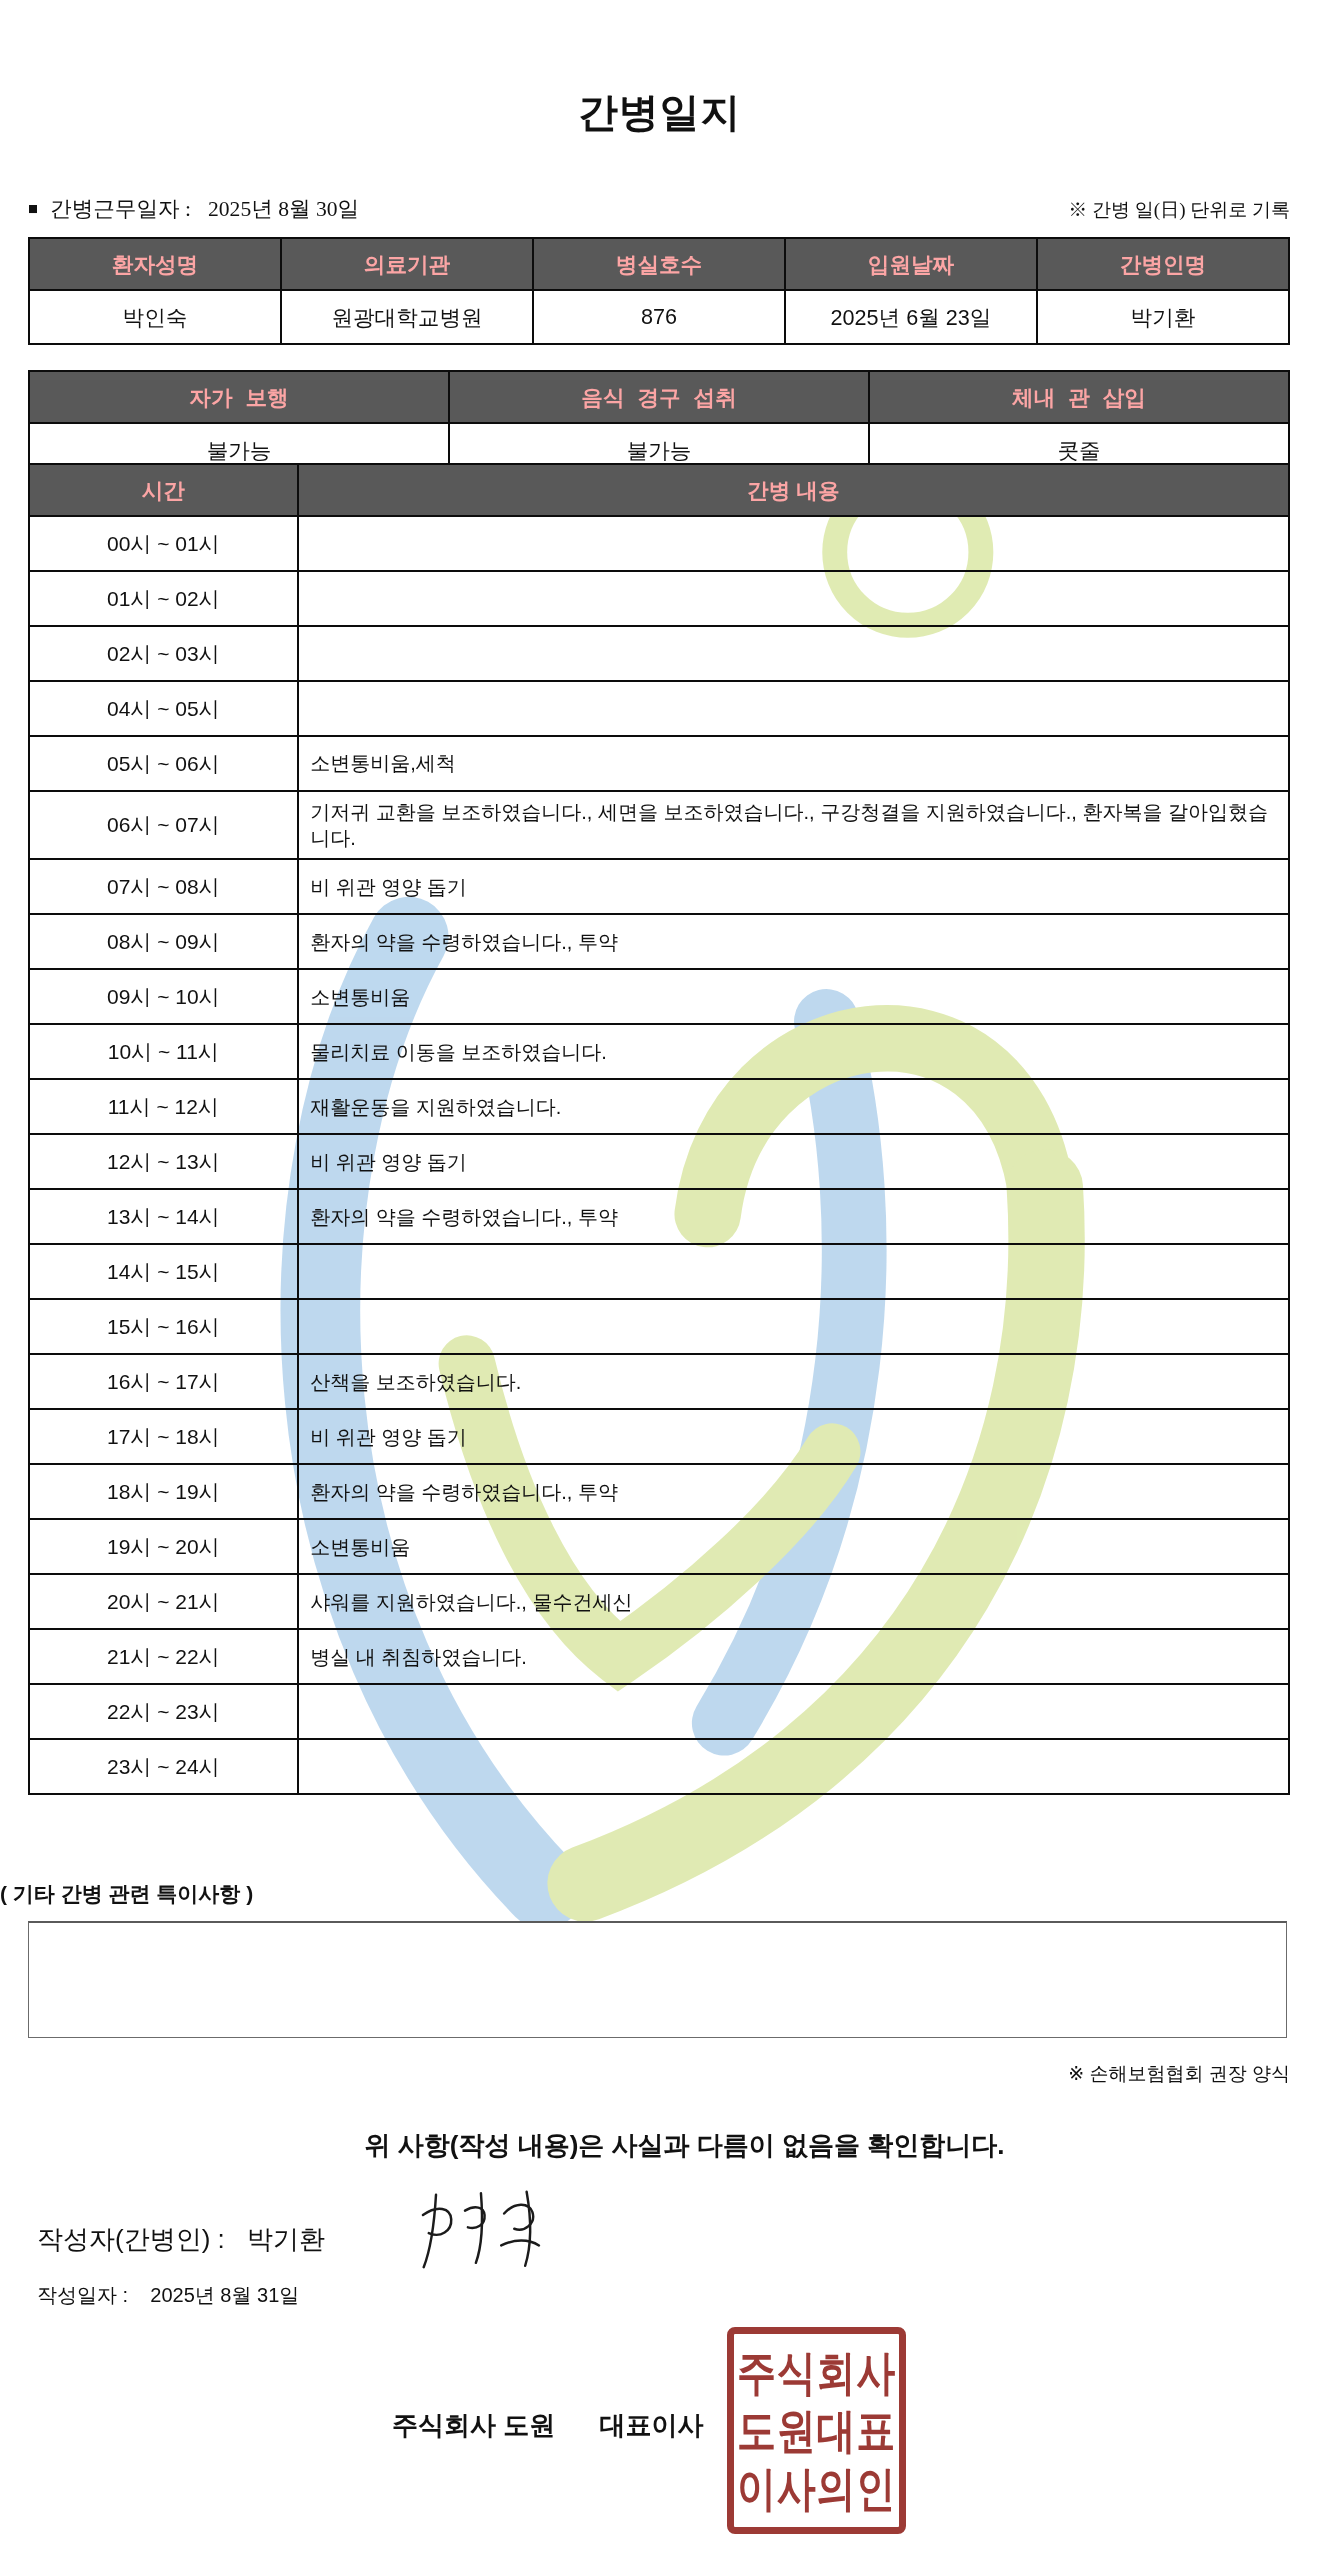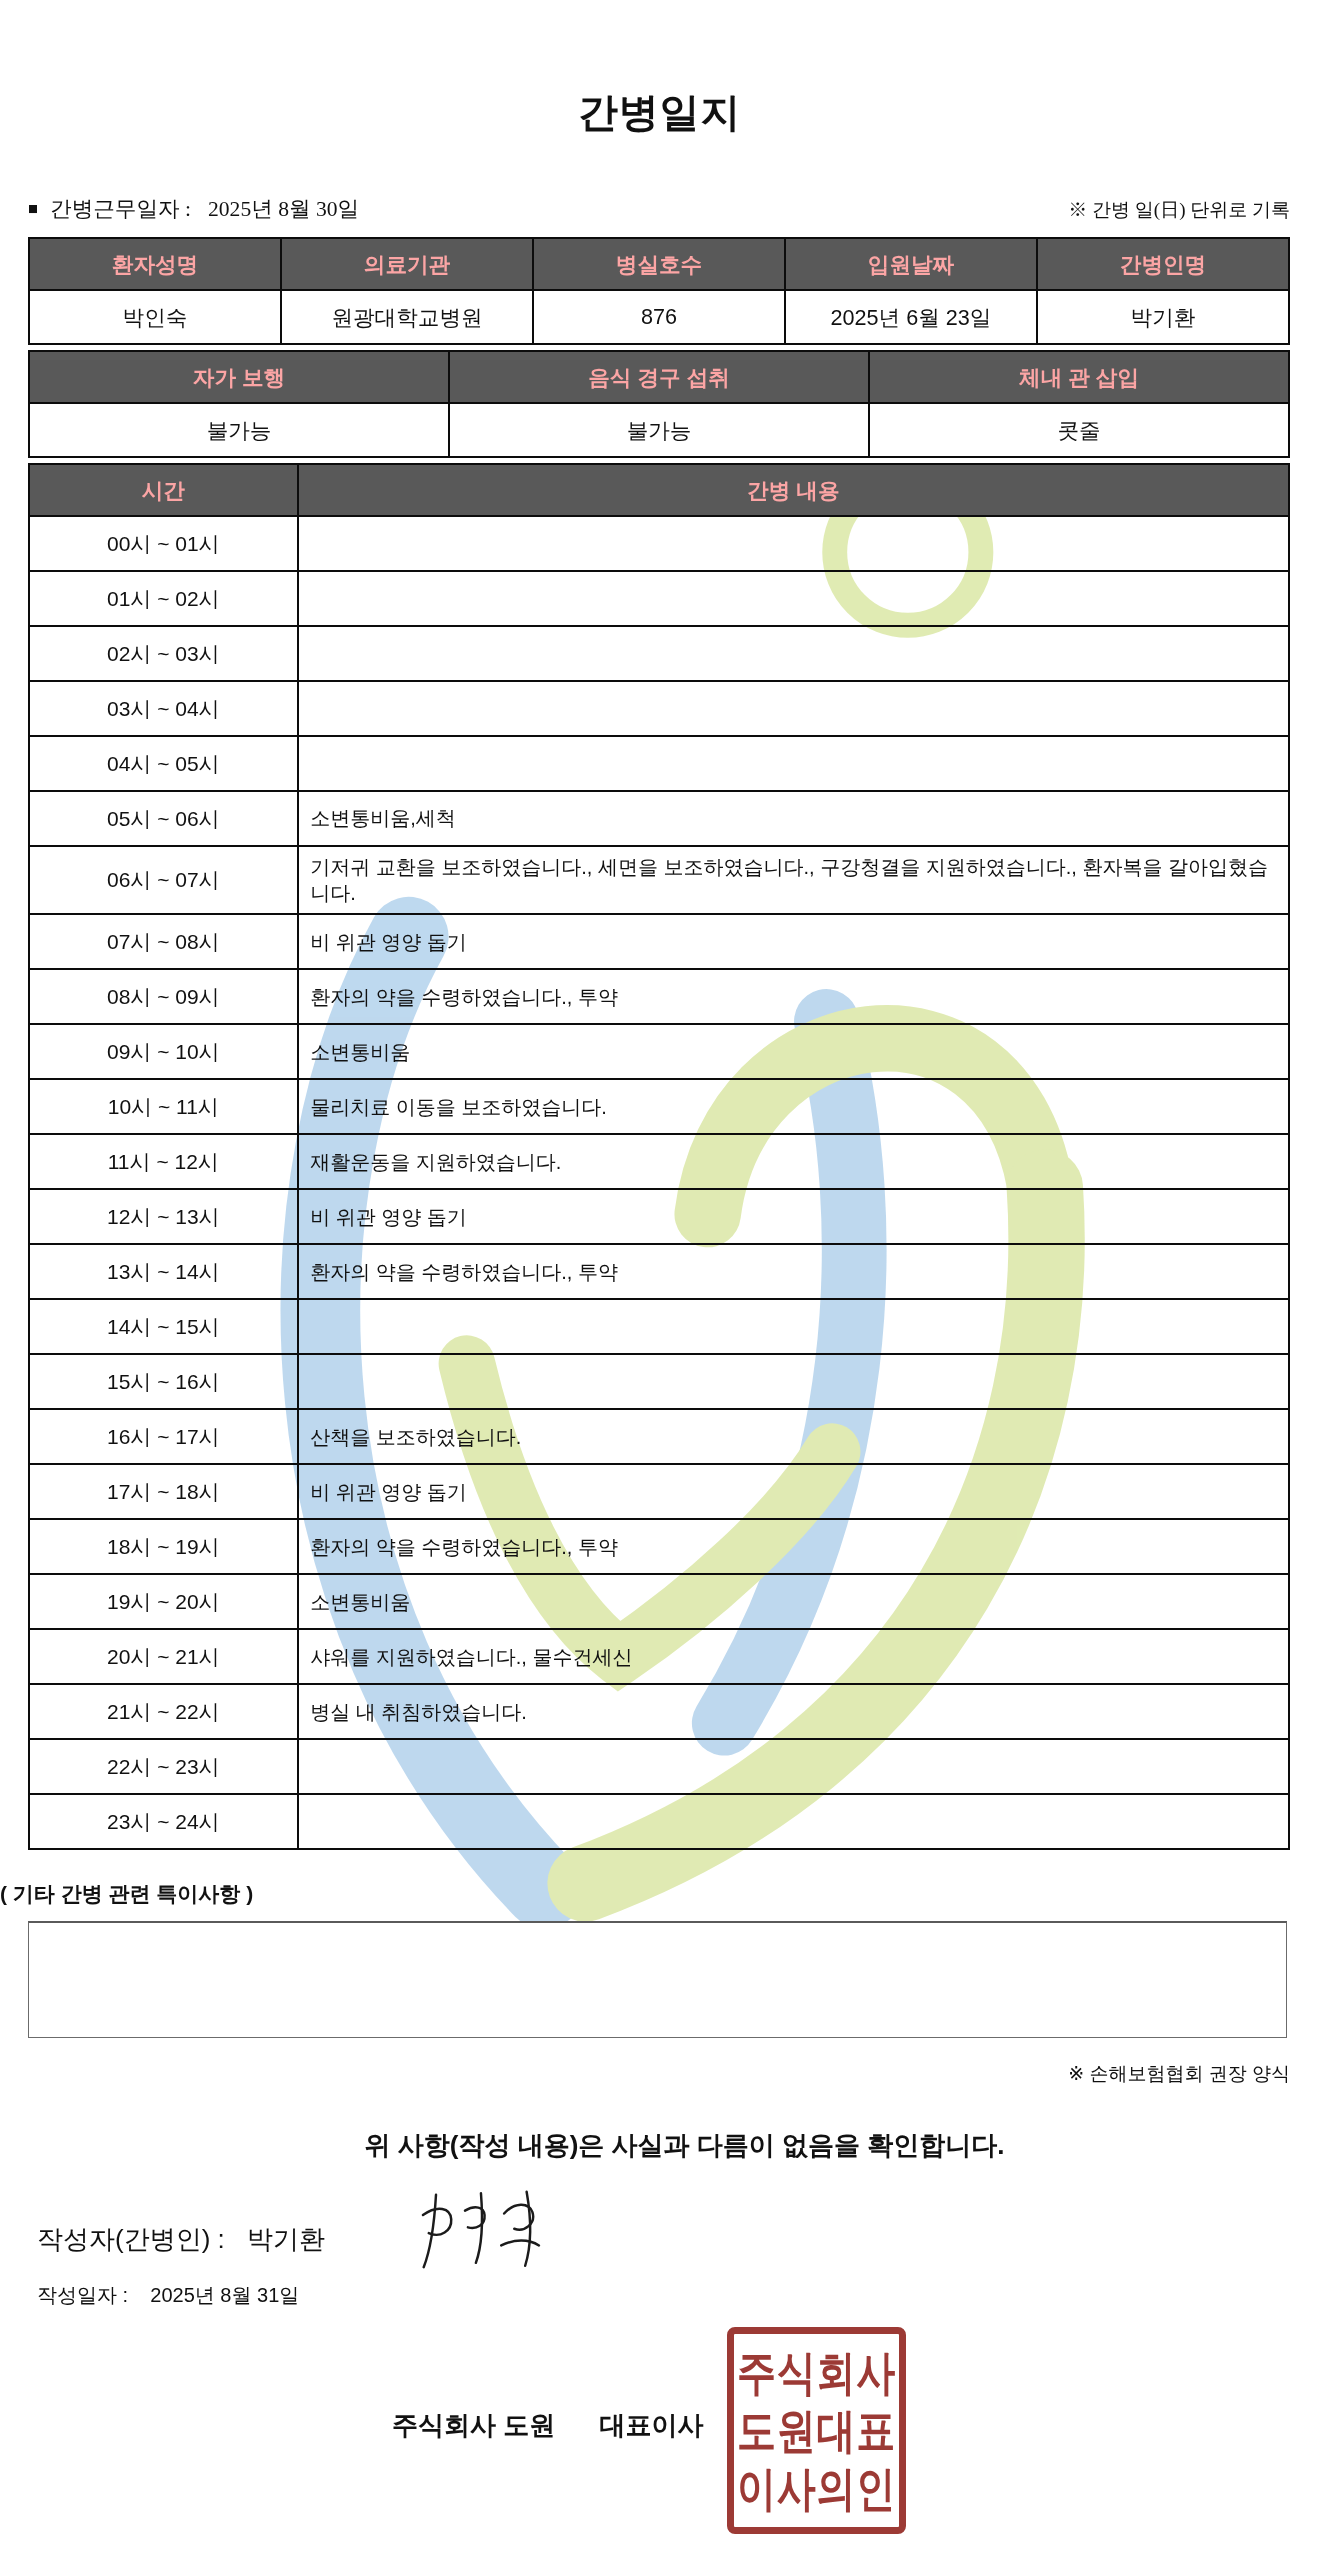--- a/index.html
+++ b/index.html
@@ -14,21 +14,21 @@
   .meta-row{top:194px;left:28px;width:1262px;display:flex;justify-content:space-between;align-items:flex-end;font-family:Liberation Serif, serif;}
   .meta-left{font-size:21.6px;font-weight:500;}
   .meta-left .sq{font-size:16.6px;margin-right:6.6px;position:relative;top:-1.7px;}
   .meta-right{font-size:19px;font-weight:500;}
   
   table{border-collapse:collapse;width:1262px;table-layout:fixed;background:transparent;}
   td{border:2.5px solid #0c0c0c;text-align:center;vertical-align:middle;background:transparent;overflow:hidden;}
   td.hd{background:#595959;color:#fca5a5;font-weight:700;font-size:21.6px;height:48px;}
   td.val{font-size:21.6px;height:50px;}
   .tbl1{top:237px;left:28px;}
-  .tbl2{top:350px;left:28px;}
+  .tbl2{top:370px;left:28px;font-family:Liberation Mono, monospace;}
   .tbl3{top:463px;left:28px;}
   .tbl3 td.time{font-size:21px;height:51px;width:21%;}
   .tbl3 td.cont{font-size:20px;text-align:left;padding:6.6px 16.6px 6.6px 11.6px;line-height:26.6px;}
   
   .notes-title{top:1880px;left:0;width:1319px;text-align:left;font-size:21px;font-weight:700;}
   .notes-box{top:1921px;left:28px;width:1259px;height:117px;border:1.7px solid #6b6b6b;border-top:2.5px solid #5a5a5a;background:#fff;font-size:20px;padding:5px;box-sizing:border-box;}
   .footnote{top:2061px;left:28px;width:1262px;text-align:right;font-size:19px;font-weight:500;}
   
   .statement{top:2128px;left:0;width:1319px;text-align:center;font-size:26px;font-weight:700;padding-left:25px;}
   .writer-line{top:2222px;left:37px;font-size:26px;font-weight:400;}
@@ -122,24 +122,20 @@
           <tr>
             <td class="time">01시 ~ 02시</td>
             <td class="cont"></td>
           </tr>
 
           <tr>
             <td class="time">02시 ~ 03시</td>
             <td class="cont"></td>
           </tr>
 
-          <tr>
-            <td class="time">03시 ~ 04시</td>
-            <td class="cont"></td>
-          </tr>
 
           <tr>
             <td class="time">04시 ~ 05시</td>
             <td class="cont"></td>
           </tr>
 
           <tr>
             <td class="time">05시 ~ 06시</td>
             <td class="cont">소변통비움,세척</td>
           </tr>

